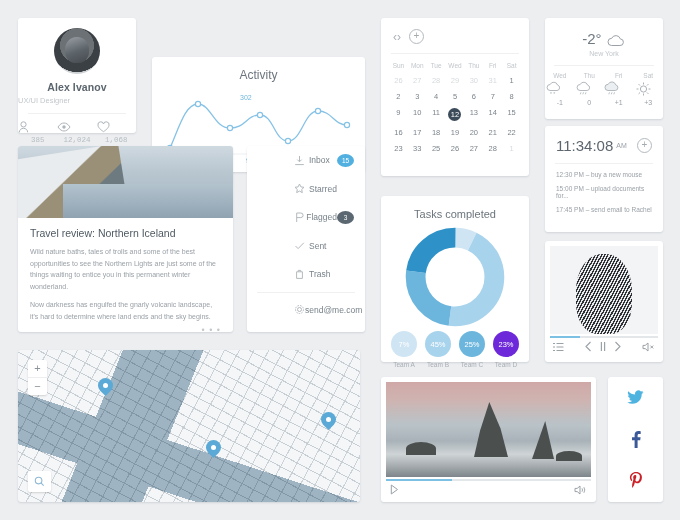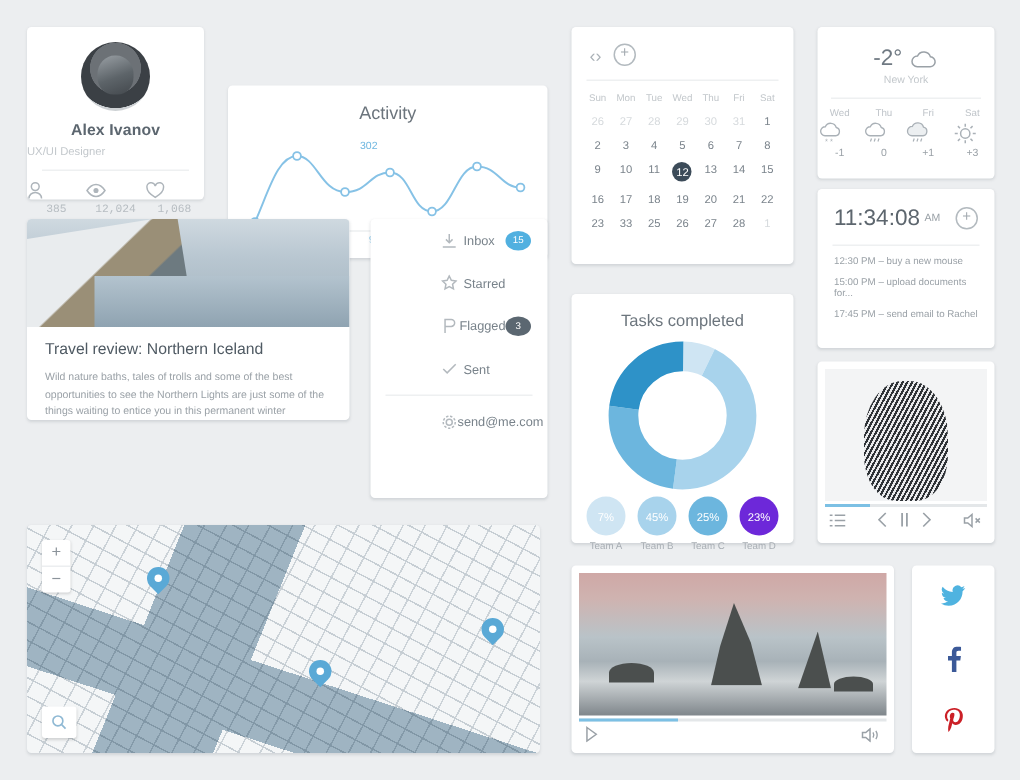--- a/index.html
+++ b/index.html
@@ -70,21 +70,21 @@
   .w-ic{height:17px;margin-top:2px;color:#aab1b7;}
   .w-t{font-size:7px;color:#9aa1a7;margin-top:1px;}
   
   #clock{left:545px;top:126px;width:118px;height:106px;}
   .k-head{display:flex;align-items:center;padding:11px 11px 0;}
   .k-time{font-size:15px;color:#5d666e;}
   .k-ampm{font-size:7px;color:#9aa1a7;margin-left:3px;flex:1;}
   .k-rule{height:1px;background:#eef0f1;margin:9px 10px 0;}
   .k-item{font-size:6.5px;color:#9aa1a7;padding:7px 11px 0;}
   
-  #travel{left:18px;top:146px;width:215px;height:134px;overflow:hidden;}
+  #travel{left:18px;top:146px;width:215px;height:186px;overflow:hidden;}
   .t-photo{height:72px;background:
       linear-gradient(180deg,#cfd9e0 0%,#b9c7d1 35%,#9fb1bd 100%);position:relative;overflow:hidden;}
   .t-photo:before{
     content:"";position:absolute;left:-8px;top:6px;width:115px;height:80px;
     background:linear-gradient(145deg,#e9ecee 0 42%,#9a8f77 43% 62%,#6d7a80 63% 100%);
     transform:rotate(-9deg);
   }
   .t-photo:after{
     content:"";position:absolute;right:0;bottom:0;width:170px;height:34px;
     background:linear-gradient(180deg,#b3c3ce,#8fa3b1);
@@ -388,20 +388,28 @@
       <span class="m-badge" style="background:#5b6771">3</span>
     </div>
     <div class="m-row">
       <span class="m-ic">
         <svg width="11" height="11" viewBox="0 0 11 11">
             <path d="M1.5 6l2.6 2.6L9.8 2.8" fill="none" stroke="#b3b9be" stroke-width="1"></path>
           </svg>
       </span>
       <span class="m-label">Sent</span>
     </div>
+    <div class="m-row">
+      <span class="m-ic">
+        <svg width="11" height="11" viewBox="0 0 11 11">
+            <path d="M2.6 2.8h5.8v6.6H2.6zM4.2 2.8V1.4h2.6v1.4" fill="none" stroke="#b3b9be" stroke-width="1"></path>
+          </svg>
+      </span>
+      <span class="m-label">Trash</span>
+    </div>
     <div class="m-rule"></div>
     <div class="m-row">
       <span class="m-ic">
         <svg width="11" height="11" viewBox="0 0 11 11">
             <circle cx="5.5" cy="5.5" r="2" fill="none" stroke="#b3b9be" stroke-width="1"></circle>
             <circle cx="5.5" cy="5.5" r="4" fill="none" stroke="#b3b9be" stroke-width="1" stroke-dasharray="1.6 1.1"></circle>
           </svg>
       </span>
       <span class="m-label">send@me.com</span>
     </div>

